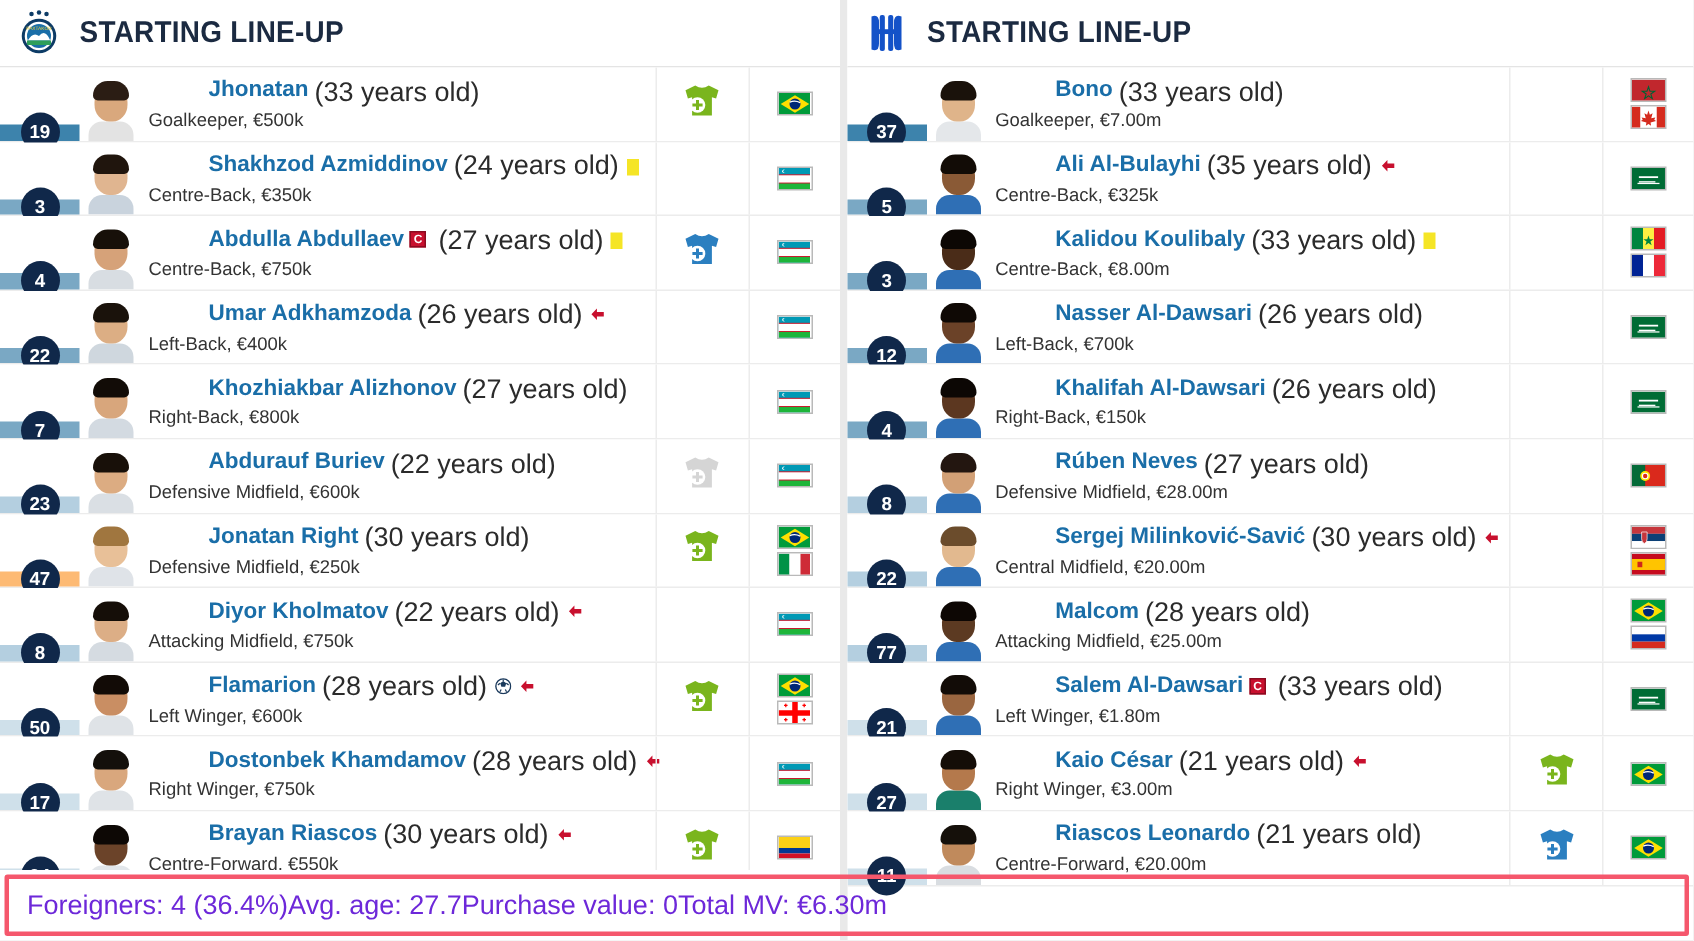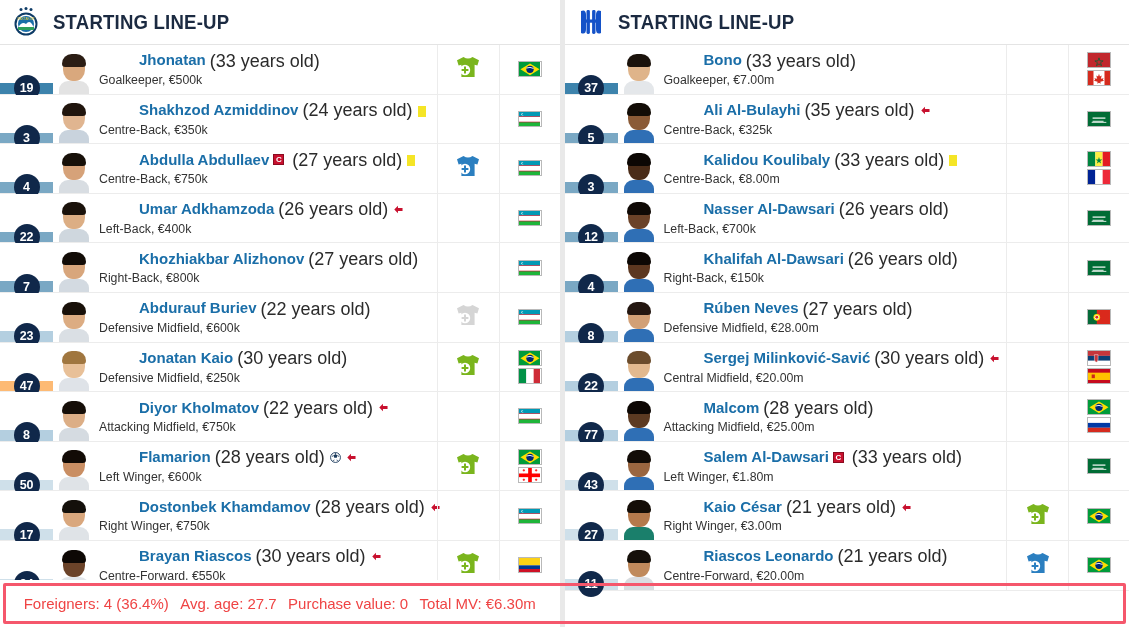--- a/index.html
+++ b/index.html
@@ -154,21 +154,21 @@
     pointer-events: none;
     z-index: 5;
   }
   .footer-half {
     width: 564.5px; height: 47px;
     background: #ffffff;
     display: flex; align-items: center; justify-content: space-around;
     padding: 0 18px;
   }
   .footer-half.left { border-right: 5px solid #e9e9e9; }
-  .fstat { font-size: 15px; color: #ef4444; white-space: nowrap; }
+  .fstat { font-size: 18px; color: #6d28d9; white-space: nowrap; }
 </style>
 </head>
 <body>
 
 <div class="page">
   <div class="columns">
     <div class="team-col left">
       <div class="lineup-header">
         <span class="crest">
           <svg width="34" height="34" viewBox="0 0 34 34">
@@ -403,21 +403,21 @@
             </div>
             <div class="photo-cell">
               <span class="face">
                 <span class="torso" style="background:#dfe3e8"></span>
                 <span class="head" style="background:#e8c098"></span>
                 <span class="hair" style="background:#a0763f"></span>
               </span>
             </div>
             <div class="info-cell">
               <div class="line1">
-                <a class="pname" href="#">Jonatan Kaio</a>
+                <a class="pname" href="#">Jonatan Right</a>
                 <span class="page-meta">(30 years old)</span>
               </div>
               <div class="line2">Defensive Midfield, €250k</div>
             </div>
             <div class="sub-cell">
               <span><svg width="26" height="22" viewBox="0 0 26 22">
                   <path d="M8.5 1 L2 4.2 L3.6 9.6 L6.4 8.8 L6.4 21 L19.6 21 L19.6 8.8 L22.4 9.6 L24 4.2 L17.5 1 q-4.5 3 -9 0 z" fill="#7ab51d"></path>
                   <circle cx="10" cy="14" r="5.2" fill="#ffffff"></circle>
                   <path d="M9 10.6 h2 v2.4 h2.4 v2 h-2.4 v2.4 h-2 v-2.4 h-2.4 v-2 h2.4 z" fill="#7ab51d"></path>
                 </svg></span>
@@ -874,21 +874,21 @@
                 </svg></span>
               <span class="flag"><svg viewBox="0 0 24 16">
                   <rect width="24" height="5.33" fill="#fff"></rect>
                   <rect y="5.33" width="24" height="5.33" fill="#0039a6"></rect>
                   <rect y="10.66" width="24" height="5.34" fill="#d52b1e"></rect>
                 </svg></span>
             </div>
           </div>
           <div class="prow">
             <div class="num-cell" style="background:#cfe0ea">
-              <span class="num-badge">43</span>
+              <span class="num-badge">21</span>
             </div>
             <div class="photo-cell">
               <span class="face">
                 <span class="torso" style="background:#2f6fb5"></span>
                 <span class="head" style="background:#9a6640"></span>
                 <span class="hair" style="background:#120c07"></span>
               </span>
             </div>
             <div class="info-cell">
               <div class="line1">

